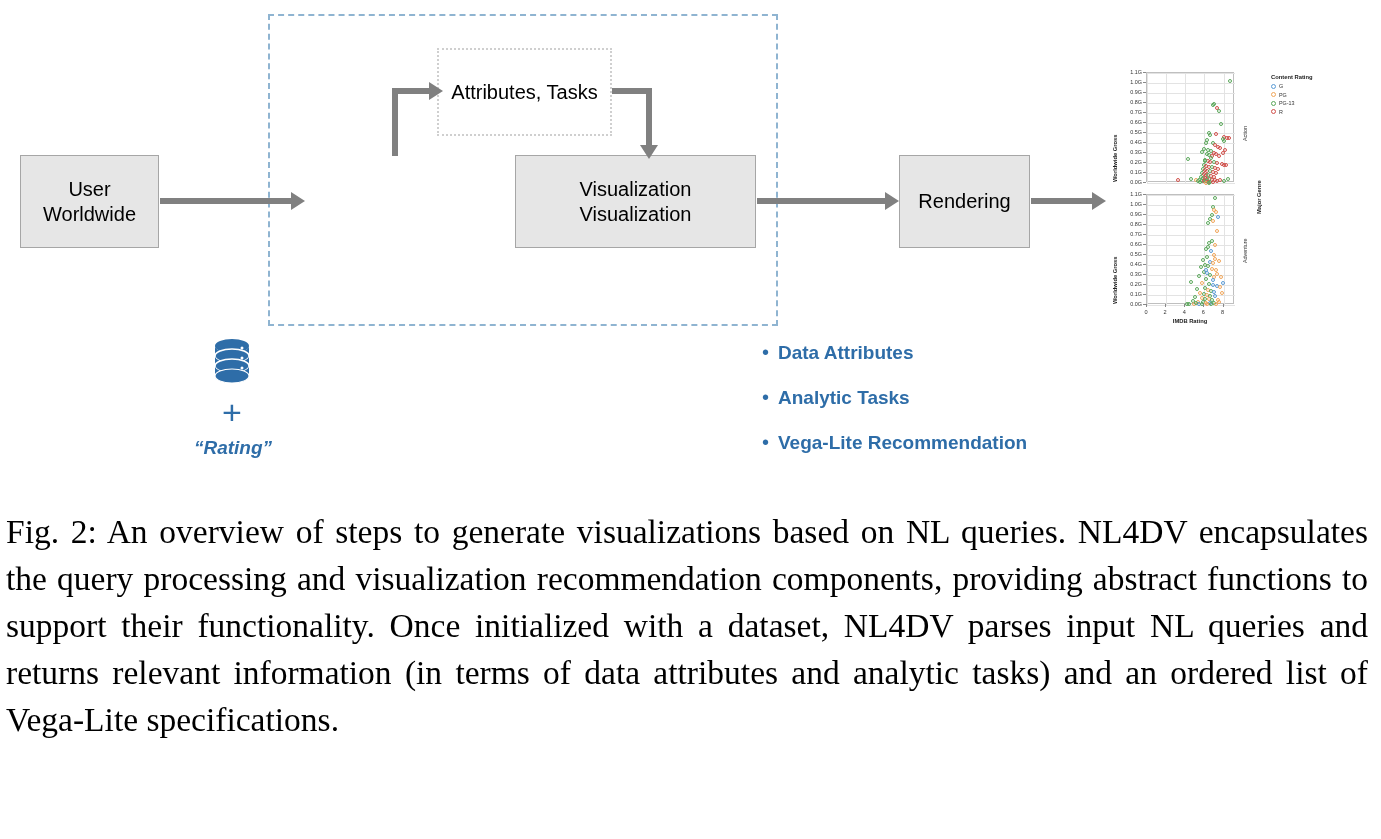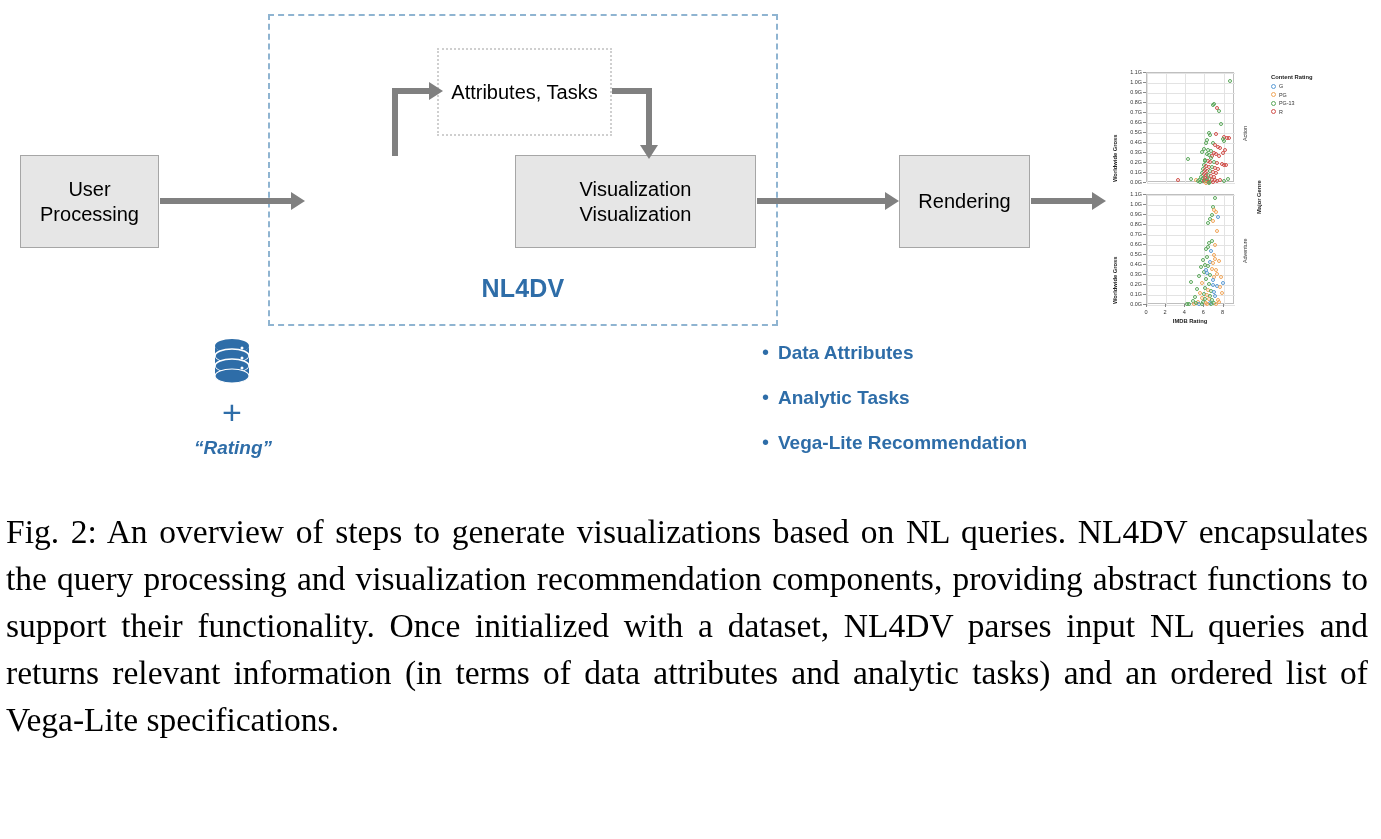--- a/index.html
+++ b/index.html
@@ -148,26 +148,25 @@
   }
 </style>
 </head>
 <body>
 
 <div id="page">
 
   <div id="figure">
 
     <div class="nl4dv-container"></div>
-    <div class="nl4dv-label">NL4DV</div>
 
     <div class="pbox" id="box-ui">
       <div>
         <span>User</span>
-        <span>Processing</span>
+        <span>Worldwide</span>
       </div>
     </div>
 
 
     <div class="pbox" id="box-vis">
       <div>
         <span>Visualization</span>
         <span>Visualization</span>
       </div>
     </div>

